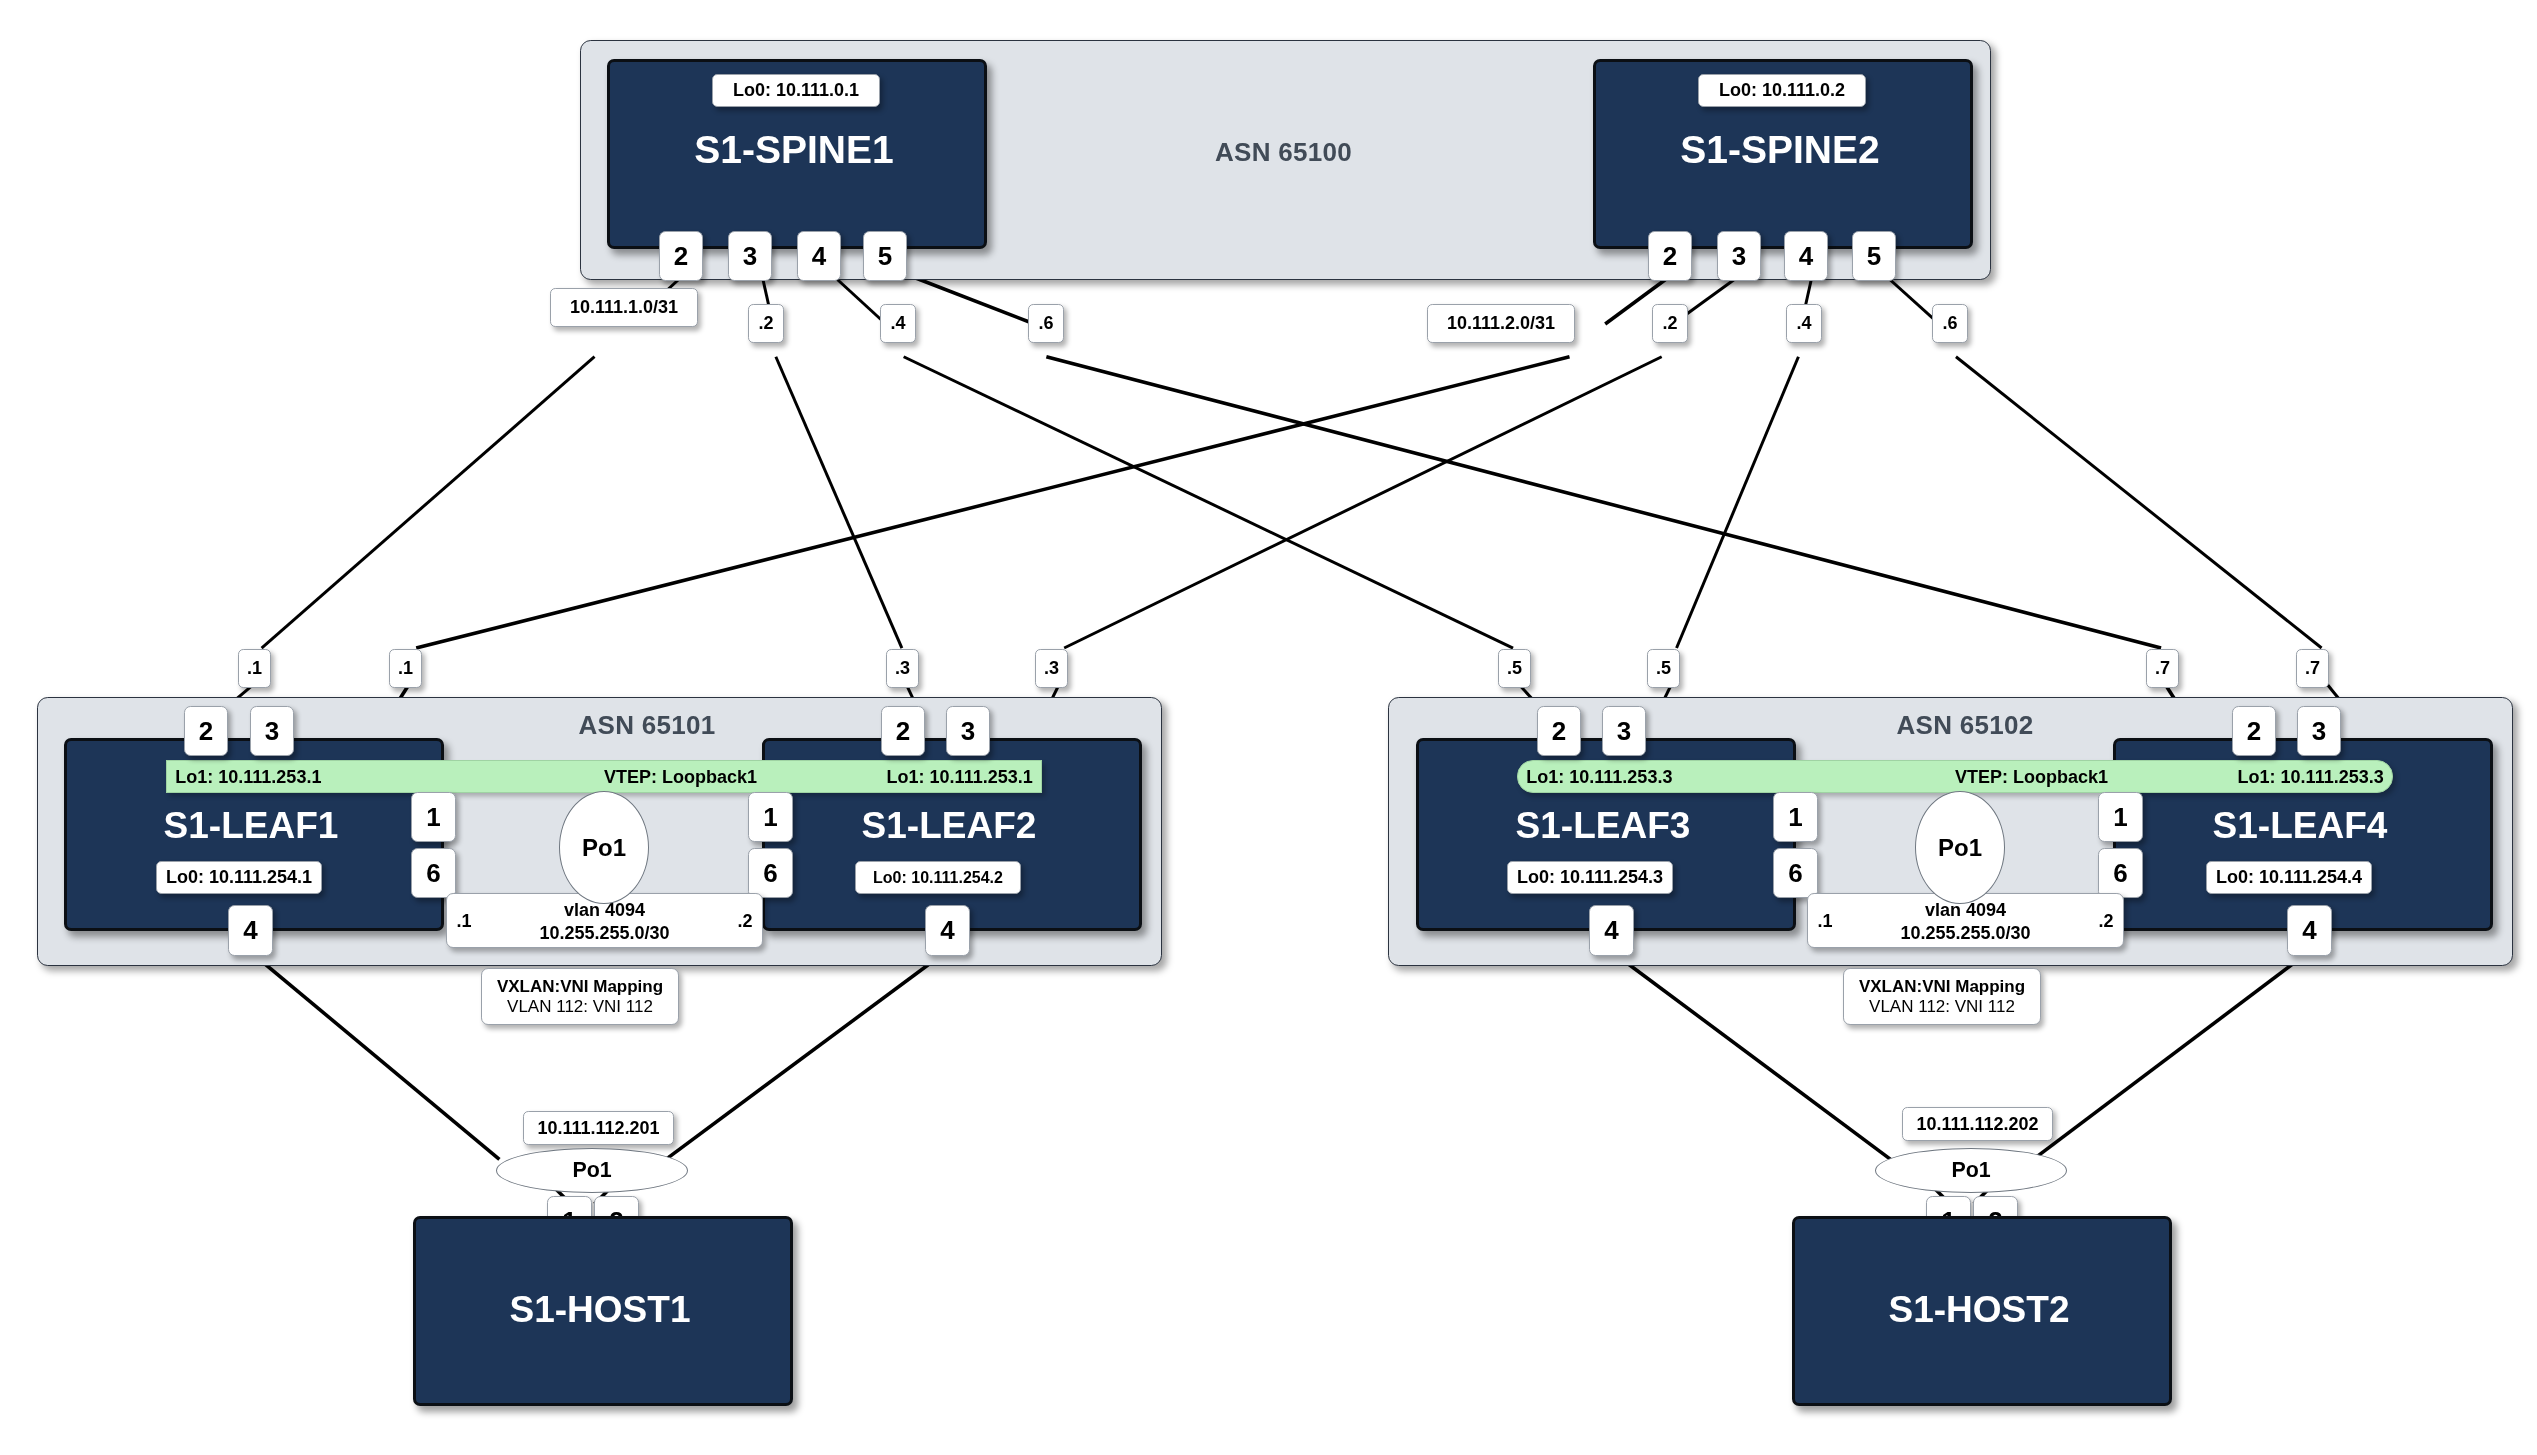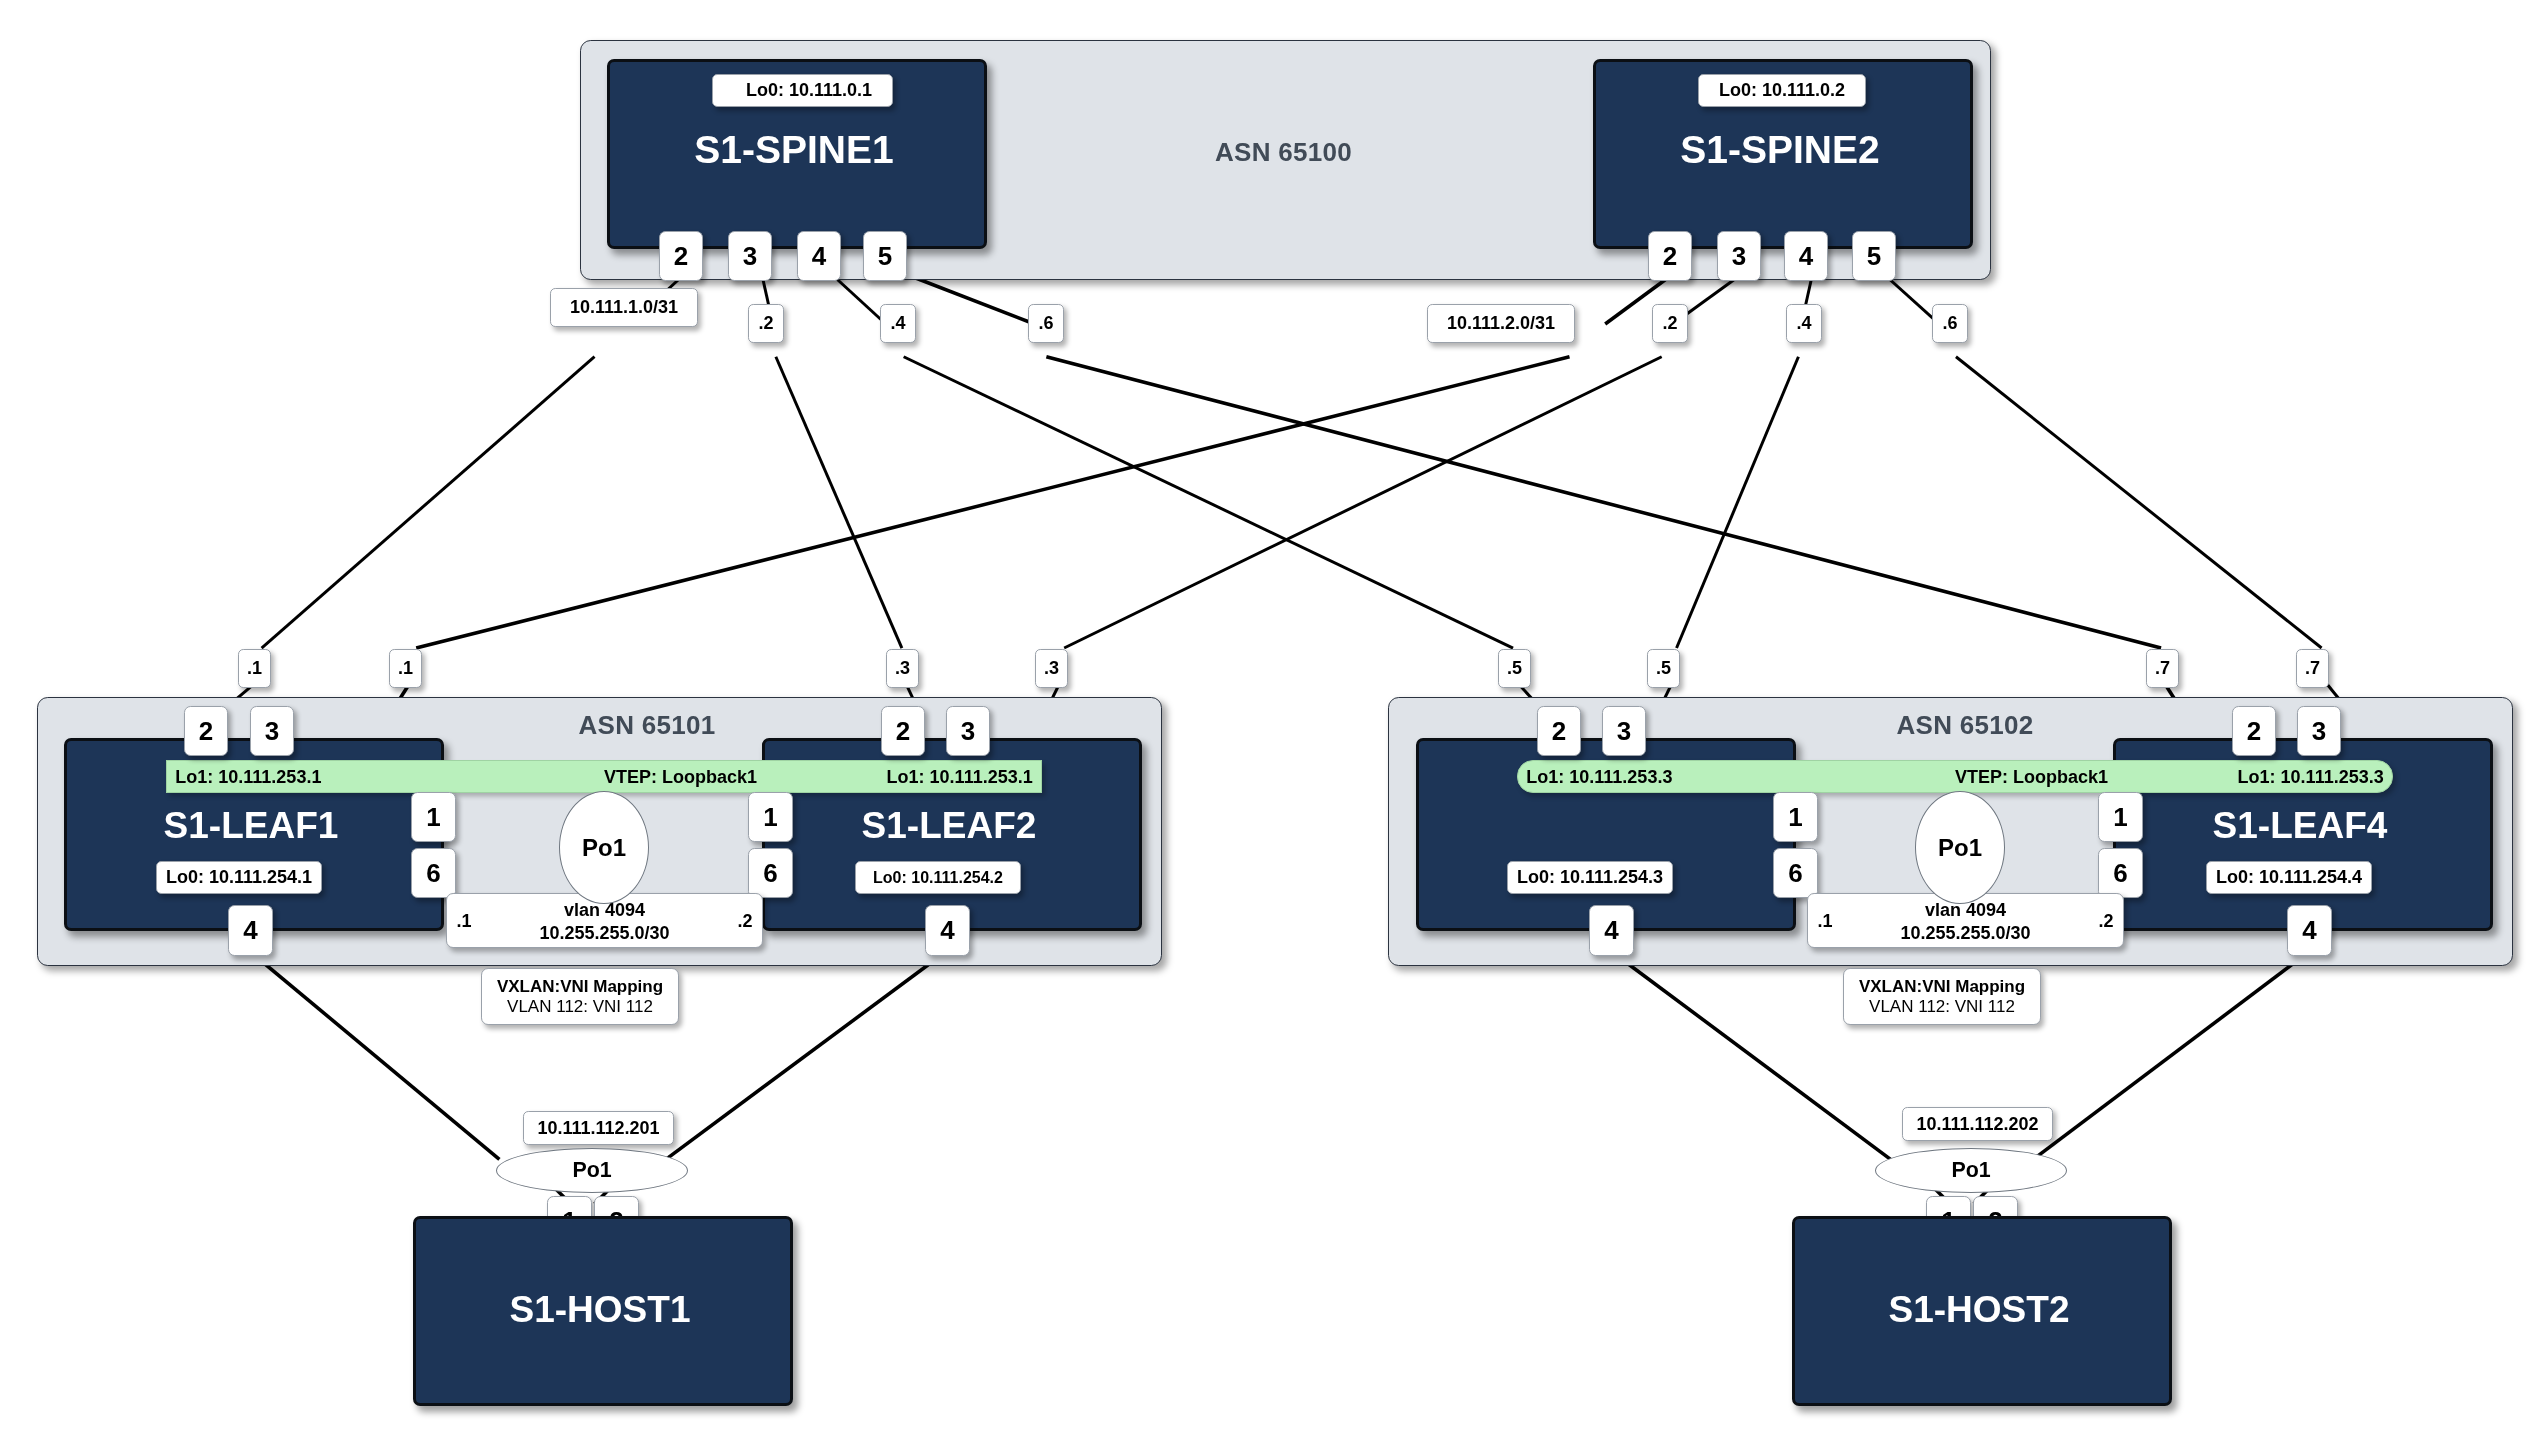--- a/index.html
+++ b/index.html
@@ -108,21 +108,21 @@
     <line x1="790" y1="1467" x2="1270" y2="1467" stroke-width="7"></line>
 
     <line x1="3080" y1="1373" x2="3560" y2="1373" stroke-width="7"></line>
     <line x1="3080" y1="1467" x2="3560" y2="1467" stroke-width="7"></line>
   </svg>
 
   <div class="asnbox" style="left:580px;top:40px;width:1409px;height:238px;"></div>
   <div class="asnlabel" style="left:1129px;top:137px;width:309px;font-size:26px;">ASN 65100</div>
 
   <div class="devbox" style="left:607px;top:59px;width:374px;height:184px;"></div>
-  <div class="pill" style="left:712px;top:74px;width:166px;height:31px;font-size:18px;padding-left:13px;">Lo0: 10.111.0.1</div>
+  <div class="pill" style="left:712px;top:74px;width:166px;height:31px;font-size:18px;">Lo0: 10.111.0.1</div>
   <div class="devname" style="left:607px;width:374px;top:128px;font-size:39px;">S1-SPINE1</div>
   <div class="port" style="left:659px;top:231px;width:42px;height:48px;font-size:26px;">2</div>
   <div class="port" style="left:728px;top:231px;width:42px;height:48px;font-size:26px;">3</div>
   <div class="port" style="left:797px;top:231px;width:42px;height:48px;font-size:26px;">4</div>
   <div class="port" style="left:863px;top:231px;width:42px;height:48px;font-size:26px;">5</div>
 
   <div class="devbox" style="left:1593px;top:59px;width:374px;height:184px;"></div>
   <div class="pill" style="left:1698px;top:74px;width:166px;height:31px;font-size:18px;">Lo0: 10.111.0.2</div>
   <div class="devname" style="left:1593px;width:374px;top:128px;font-size:39px;">S1-SPINE2</div>
   <div class="port" style="left:1648px;top:231px;width:42px;height:48px;font-size:26px;">2</div>
@@ -200,20 +200,21 @@
 
   <div class="devbox" style="left:1416px;top:738px;width:374px;height:187px;"></div>
   <div class="devbox" style="left:2113px;top:738px;width:374px;height:187px;"></div>
 
   <div class="vtepbar" style="left:1517px;top:760px;width:874px;height:31px;border-radius:16px;">
     <span class="vtep-l" style="font-size:18px;">Lo1: 10.111.253.3</span>
     <span class="vtep-c" style="font-size:18px;">VTEP: Loopback1</span>
     <span class="vtep-r" style="font-size:18px;">Lo1: 10.111.253.3</span>
   </div>
 
+  <div class="devname" style="left:1416px;width:374px;top:805px;font-size:37px;">S1-LEAF3</div>
   <div class="devname" style="left:2113px;width:374px;top:805px;font-size:37px;">S1-LEAF4</div>
 
   <div class="pill" style="left:1507px;top:861px;width:164px;height:31px;font-size:18px;">Lo0: 10.111.254.3</div>
   <div class="pill" style="left:2206px;top:861px;width:164px;height:31px;font-size:18px;">Lo0: 10.111.254.4</div>
 
   <div class="port" style="left:1537px;top:706px;width:42px;height:48px;font-size:26px;">2</div>
   <div class="port" style="left:1602px;top:706px;width:42px;height:48px;font-size:26px;">3</div>
   <div class="port" style="left:2232px;top:706px;width:42px;height:48px;font-size:26px;">2</div>
   <div class="port" style="left:2297px;top:706px;width:42px;height:48px;font-size:26px;">3</div>
 

